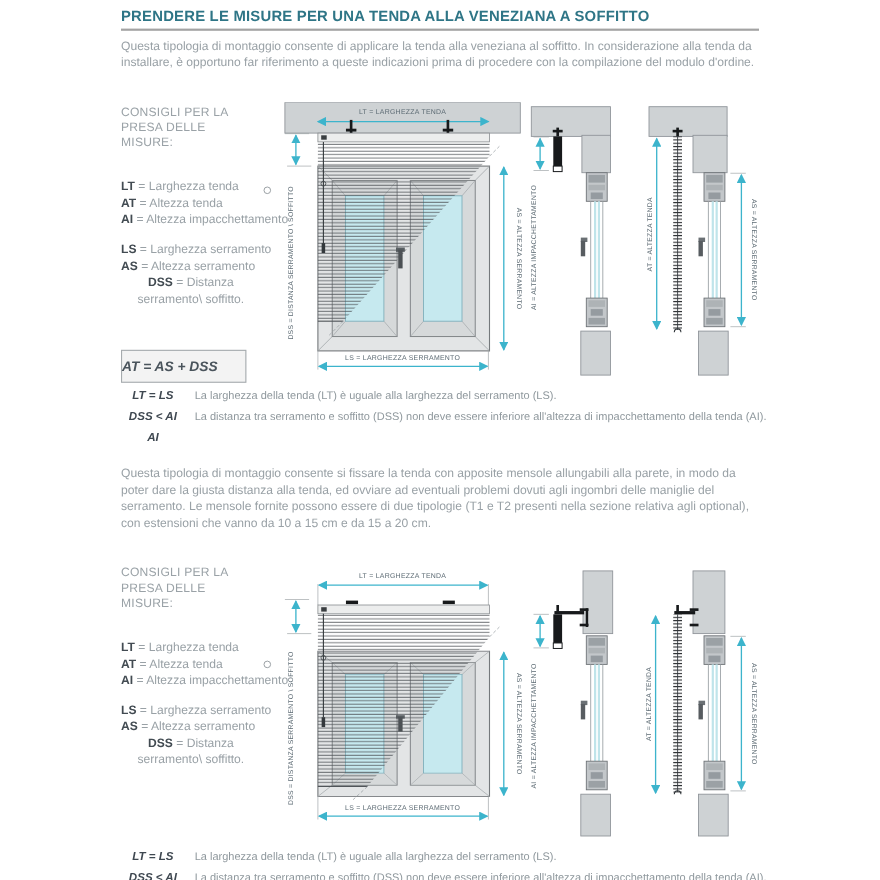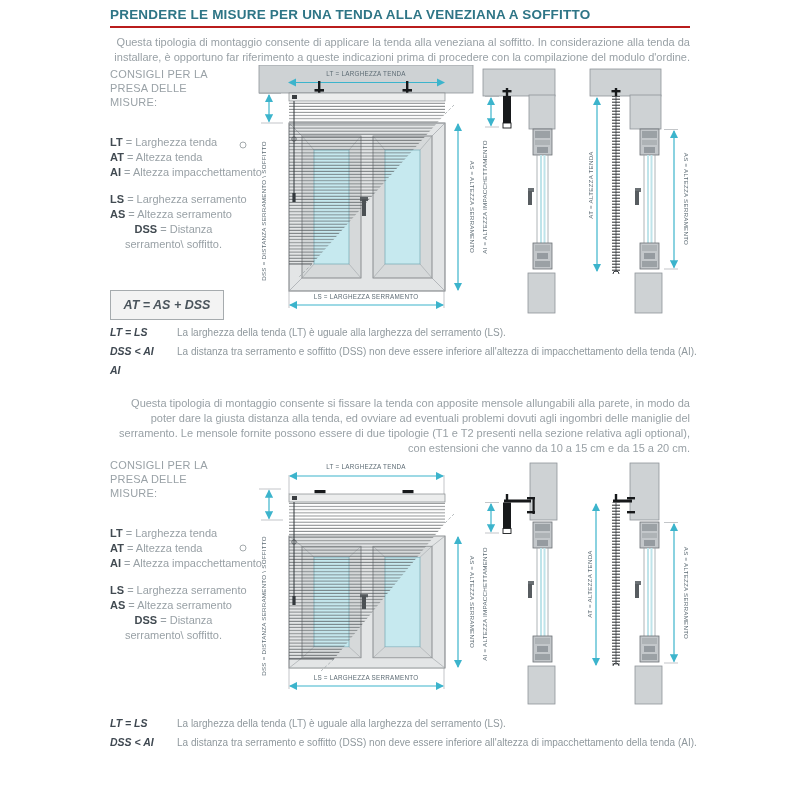--- a/index.html
+++ b/index.html
@@ -5,39 +5,39 @@
   html,body{margin:0;padding:0;background:#fff;}
   .page{
     width:800px;height:800px;background:#ffffff;overflow:hidden;
     font-family:"Liberation Sans",sans-serif;box-sizing:border-box;
   }
   .section{margin:0 110px;width:580px;}
   .section.first{padding-top:7px;}
   .section.second{margin-top:16px;}
   .sec-title{
     font-size:13.5px;font-weight:700;color:#2e7586;letter-spacing:.2px;
-    border-bottom:2px solid #b91c1c;padding-bottom:4px;margin:0 0 7px 0;
+    border-bottom:2px solid #a3a3a3;padding-bottom:4px;margin:0 0 7px 0;
   }
-  .intro{font-size:11px;line-height:15px;color:#99a1a6;margin:0;text-align:right;}
-  .content-row{display:flex;margin-top:0;height:252px;}
+  .intro{font-size:11px;line-height:15px;color:#99a1a6;margin:0;}
+  .content-row{display:flex;margin-top:28px;height:252px;}
   .left-col{width:127px;flex:none;padding-top:2px;}
   .advice{font-size:11px;line-height:14px;color:#9aa2a7;letter-spacing:.2px;margin:0 0 26px 0;}
   .legend{font-size:11px;line-height:15px;color:#99a1a6;margin:0 0 12px 0;}
   .legend .row{white-space:nowrap;}
   .term{font-weight:700;color:#424b52;}
   .legend .wrap{white-space:normal;text-align:center;}
   .formula-box{
     margin-top:38px;width:112px;border:1px solid #a6abae;background:#f3f3f3;
-    text-align:center;padding:7px 0;font-size:12.5px;font-weight:700;
+    padding:7px 0;font-size:12.5px;font-weight:700;
     font-style:italic;color:#4a545c;
   }
   .diagrams{display:flex;flex:none;}
   .notes{margin-top:6px;font-size:10px;color:#8f989d;}
   .note-row{display:flex;line-height:19px;white-space:nowrap;}
-  .note-term{width:58px;flex:none;text-align:left;font-weight:700;font-style:italic;color:#3f4851;font-size:10.5px;}
+  .note-term{width:58px;flex:none;text-align:center;font-weight:700;font-style:italic;color:#3f4851;font-size:10.5px;}
   .note-text{padding-left:9px;}
   svg text{font-family:"Liberation Sans",sans-serif;fill:#5d6b74;letter-spacing:.25px;}
 </style>
 </head>
 <body>
 
 <svg width="0" height="0" style="position:absolute" aria-hidden="true">
   <defs>
     <marker id="ah" viewBox="0 0 8 8" refX="7" refY="4" markerWidth="7" markerHeight="7" orient="auto-start-reverse">
       <path d="M0,0 L8,4 L0,8 z" fill="#3cb4cc"></path>

